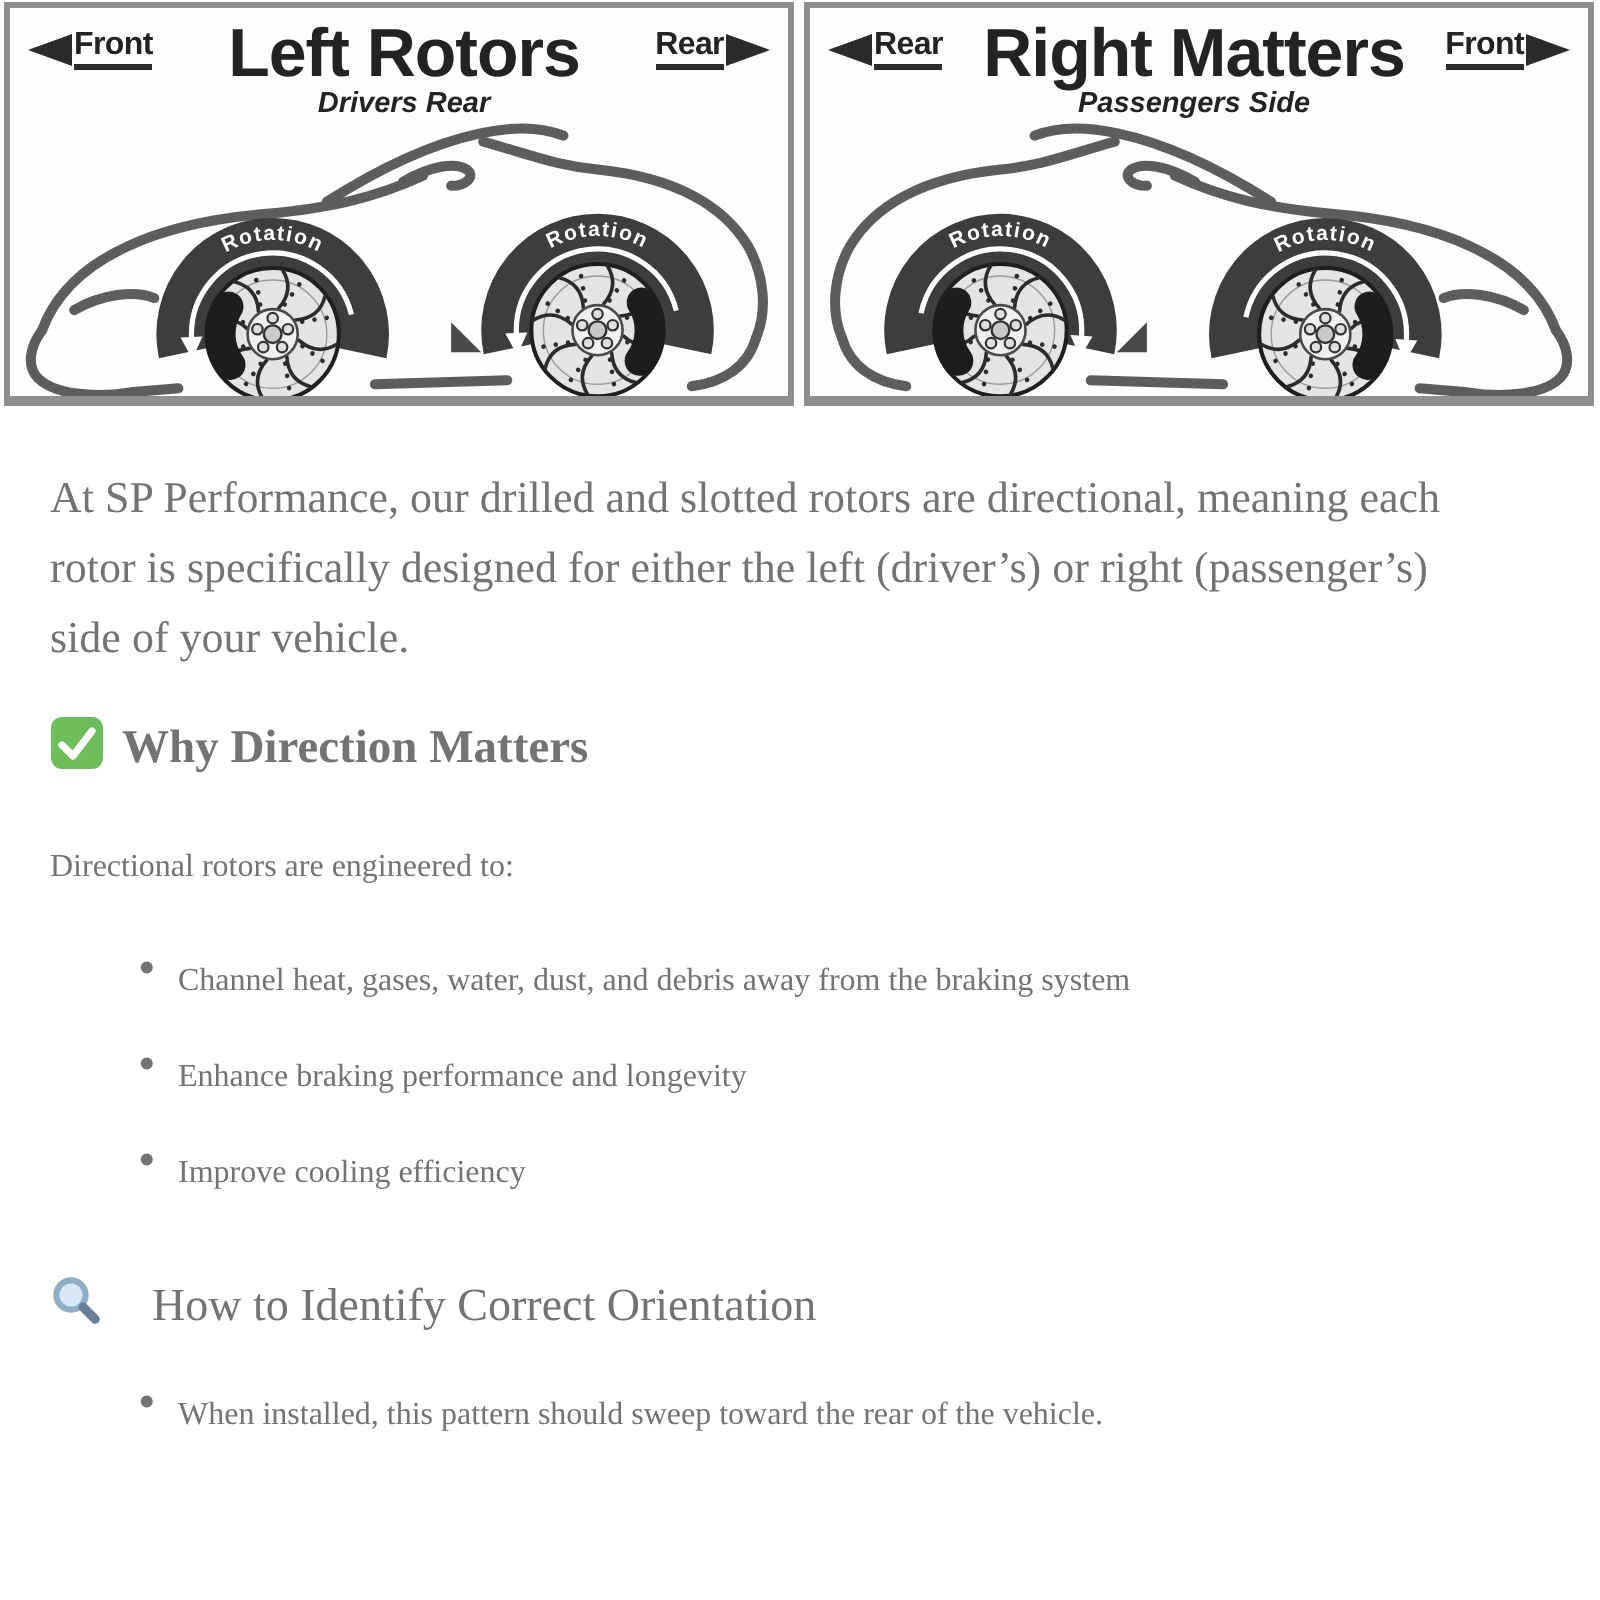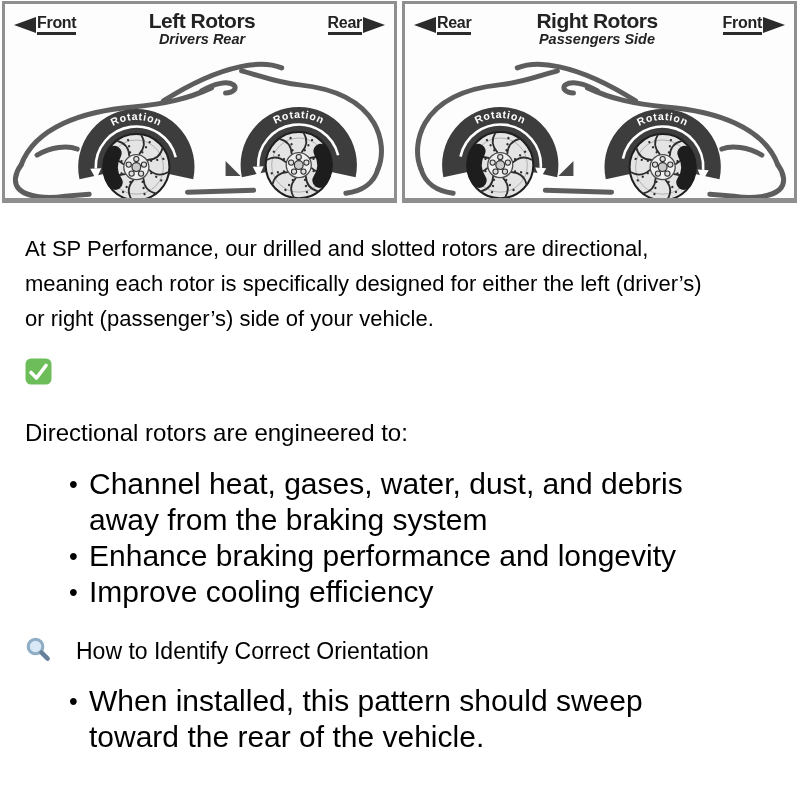--- a/index.html
+++ b/index.html
@@ -6,42 +6,42 @@
   .page{width:800px;height:800px;background:#fff;overflow:hidden;position:relative;}
 
   
   .figure{display:flex;gap:5px;padding:1px 3px 16px 2px;height:219px;box-sizing:border-box;}
   .panel{flex:1;border:3px solid #8f8f8f;border-bottom-width:5px;background:#fdfdfd;
          box-sizing:border-box;overflow:hidden;}
   .panel-header{display:flex;justify-content:space-between;align-items:flex-start;
                 padding:5px 9px 0 9px;height:50px;box-sizing:border-box;
                 font-family:"Liberation Sans",sans-serif;color:#232323;}
   .title-block{text-align:center;margin-top:1px;}
-  .panel-title{font-weight:bold;font-size:21px;line-height:1;letter-spacing:-.5px;}
+  .panel-title{font-weight:bold;font-size:34px;line-height:1;letter-spacing:-.5px;}
   .panel-subtitle{font-weight:bold;font-style:italic;font-size:14.5px;line-height:1.2;}
   .dir-label{display:flex;align-items:center;margin-top:6px;gap:1px;}
   .dir-text{font-weight:bold;font-size:16px;line-height:1;border-bottom:3px solid #2b2b2b;
             padding-bottom:1px;letter-spacing:-.3px;}
   .tri{width:0;height:0;display:inline-block;}
   .tri-left{border-top:8px solid transparent;border-bottom:8px solid transparent;
             border-right:22px solid #2b2b2b;}
   .tri-right{border-top:8px solid transparent;border-bottom:8px solid transparent;
              border-left:22px solid #2b2b2b;}
   .car-svg{display:block;width:100%;height:154px;margin-top:2px;}
 
   
-  article{font-family:Liberation Sans, sans-serif;color:#000000;padding:0 24px 0 25px;}
+  article{font-family:Liberation Serif, serif;color:#737373;padding:0 24px 0 25px;}
   .intro{font-size:22px;line-height:35px;max-width:700px;margin:12px 0 0;}
   h2.sect{font-size:23.5px;line-height:1.1;margin:22px 0 0;display:flex;align-items:center;
           gap:9px;font-weight:bold;}
   h3.sect{font-size:23px;line-height:1.1;margin:26px 0 0;display:flex;align-items:center;
           gap:24px;font-weight:normal;}
-  .lead{font-size:24px;line-height:34px;margin:25px 0 0;}
+  .lead{font-size:16px;line-height:34px;margin:25px 0 0;}
   ul.blist{margin:16px 0 0;padding:0 0 0 64px;list-style:none;}
-  ul.blist li{font-size:30px;line-height:36px;max-width:640px;position:relative;}
+  ul.blist li{font-size:16px;line-height:48px;max-width:640px;position:relative;}
   ul.blist li::before{content:"\2022";position:absolute;left:-20px;top:0;
                       font-size:25px;line-height:36px;}
   ul.blist.second{margin-top:15px;}
   .emoji{display:inline-block;flex:0 0 auto;}
 </style>
 </head>
 <body>
 
 <div class="page">
 
@@ -239,21 +239,21 @@
         </svg>
     </div>
 
     <div class="panel">
       <div class="panel-header">
         <div class="dir-label">
           <span class="tri tri-left"></span>
           <span class="dir-text">Rear</span>
         </div>
         <div class="title-block">
-          <div class="panel-title">Right Rotors</div>
+          <div class="panel-title">Right Matters</div>
           <div class="panel-subtitle">Passengers Side</div>
         </div>
         <div class="dir-label">
           <span class="dir-text">Front</span>
           <span class="tri tri-right"></span>
         </div>
       </div>
       <svg class="car-svg" viewBox="0 0 388 152">
           <g transform="translate(388,0) scale(-1,1)">
             <path d="M16,108 C30,70 78,54 128,50 C160,47 182,42 206,31" fill="none" stroke="#5d5d5d" stroke-width="5" stroke-linecap="round"></path>
@@ -435,20 +435,21 @@
   <article>
     <p class="intro">At SP Performance, our drilled and slotted rotors are directional, meaning each rotor is specifically designed for either the left (driver’s) or right (passenger’s) side of your vehicle.</p>
 
     <h2 class="sect">
       <span class="emoji">
         <svg width="27" height="27" viewBox="0 0 27 27">
           <rect x="0.5" y="0.5" width="26" height="26" rx="5.5" fill="#6dbe5b"></rect>
           <polyline points="6,14.5 11.5,20 21,7.5" fill="none" stroke="#ffffff" stroke-width="3.6" stroke-linecap="round" stroke-linejoin="round"></polyline>
         </svg>
       </span>
+      <span>Why Direction Matters</span>
     </h2>
 
     <p class="lead">Directional rotors are engineered to:</p>
 
     <ul class="blist">
       <li>Channel heat, gases, water, dust, and debris away from the braking system</li>
       <li>Enhance braking performance and longevity</li>
       <li>Improve cooling efficiency</li>
     </ul>
 

